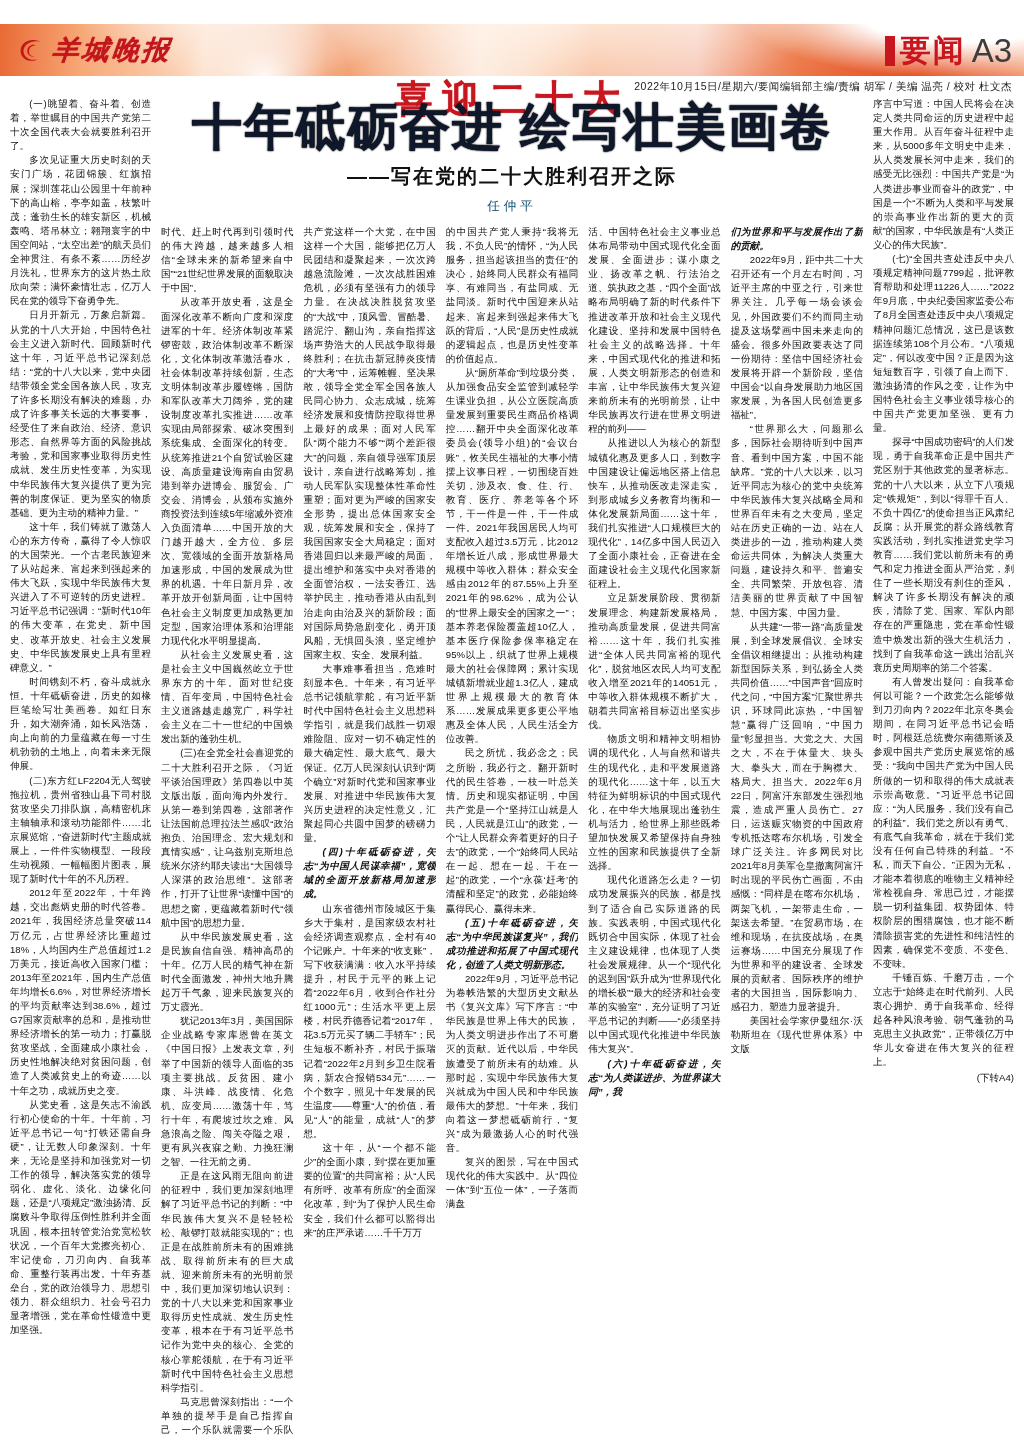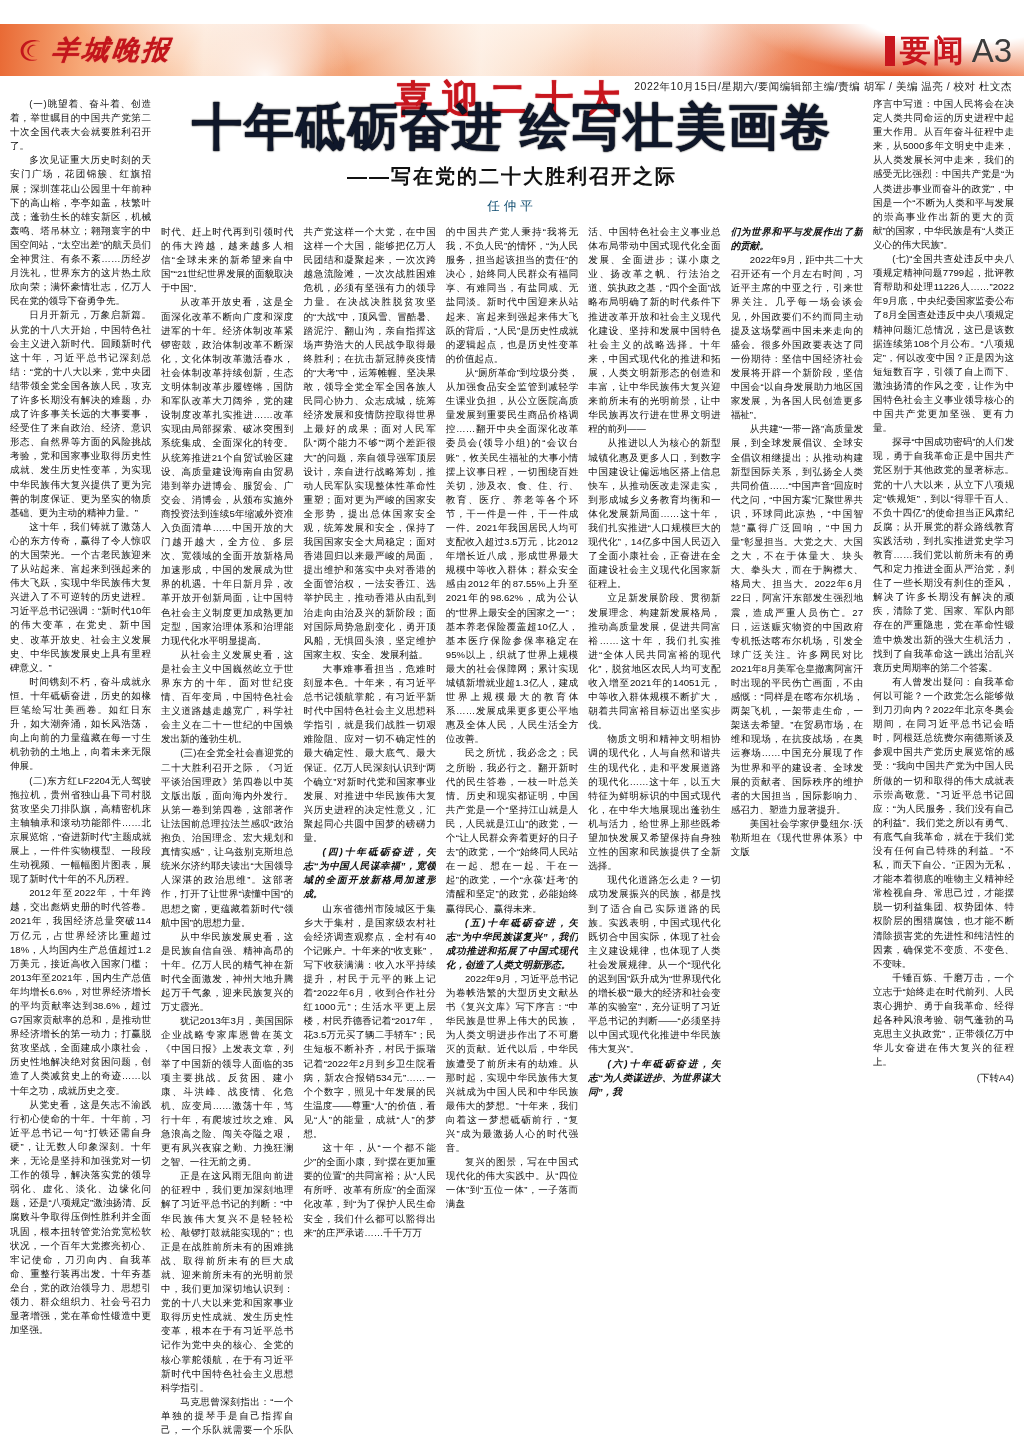--- a/index.html
+++ b/index.html
@@ -136,20 +136,21 @@
             <p class="cont">活、中国特色社会主义事业总体布局带动中国式现代化全面发展、全面进步；谋小康之业、扬改革之帆、行法治之道、筑执政之基，“四个全面”战略布局明确了新的时代条件下推进改革开放和社会主义现代化建设、坚持和发展中国特色社会主义的战略选择。十年来，中国式现代化的推进和拓展，人类文明新形态的创造和丰富，让中华民族伟大复兴迎来前所未有的光明前景，让中华民族再次行进在世界文明进程的前列——</p>
             <p>从推进以人为核心的新型城镇化惠及更多人口，到数字中国建设让偏远地区搭上信息快车，从推动医改走深走实，到形成城乡义务教育均衡和一体化发展新局面……这十年，我们扎实推进“人口规模巨大的现代化”，14亿多中国人民迈入了全面小康社会，正奋进在全面建设社会主义现代化国家新征程上。</p>
             <p>立足新发展阶段、贯彻新发展理念、构建新发展格局，推动高质量发展，促进共同富裕……这十年，我们扎实推进“全体人民共同富裕的现代化”，脱贫地区农民人均可支配收入增至2021年的14051元，中等收入群体规模不断扩大，朝着共同富裕目标迈出坚实步伐。</p>
             <p>物质文明和精神文明相协调的现代化，人与自然和谐共生的现代化，走和平发展道路的现代化……这十年，以五大特征为鲜明标识的中国式现代化，在中华大地展现出蓬勃生机与活力，给世界上那些既希望加快发展又希望保持自身独立性的国家和民族提供了全新选择。</p>
             <p>现代化道路怎么走？一切成功发展振兴的民族，都是找到了适合自己实际道路的民族。实践表明，中国式现代化既切合中国实际，体现了社会主义建设规律，也体现了人类社会发展规律。从一个“现代化的迟到国”跃升成为“世界现代化的增长极”“最大的经济和社会变革的实验室”，充分证明了习近平总书记的判断——“必须坚持以中国式现代化推进中华民族伟大复兴”。</p>
             <p class="lead">(六)十年砥砺奋进，矢志“为人类谋进步、为世界谋大同”，我</p>
           </div>
         <div class="col">
             <p class="cont lead">们为世界和平与发展作出了新的贡献。</p>
             <p>2022年9月，距中共二十大召开还有一个月左右时间，习近平主席的中亚之行，引来世界关注。几乎每一场会谈会见，外国政要们不约而同主动提及这场擘画中国未来走向的盛会。很多外国政要表达了同一份期待：坚信中国经济社会发展将开辟一个新阶段，坚信中国会“以自身发展助力地区国家发展，为各国人民创造更多福祉”。</p>
+            <p>“世界那么大，问题那么多，国际社会期待听到中国声音、看到中国方案，中国不能缺席。”党的十八大以来，以习近平同志为核心的党中央统筹中华民族伟大复兴战略全局和世界百年未有之大变局，坚定站在历史正确的一边、站在人类进步的一边，推动构建人类命运共同体，为解决人类重大问题，建设持久和平、普遍安全、共同繁荣、开放包容、清洁美丽的世界贡献了中国智慧、中国方案、中国力量。</p>
             <p>从共建“一带一路”高质量发展，到全球发展倡议、全球安全倡议相继提出；从推动构建新型国际关系，到弘扬全人类共同价值……“中国声音”回应时代之问，“中国方案”汇聚世界共识，环球同此凉热，“中国智慧”赢得广泛回响，“中国力量”彰显担当。大党之大、大国之大，不在于体量大、块头大、拳头大，而在于胸襟大、格局大、担当大。2022年6月22日，阿富汗东部发生强烈地震，造成严重人员伤亡。27日，运送赈灾物资的中国政府专机抵达喀布尔机场，引发全球广泛关注。许多网民对比2021年8月美军仓皇撤离阿富汗时出现的平民伤亡画面，不由感慨：“同样是在喀布尔机场，两架飞机，一架带走生命，一架送去希望。”在贸易市场，在维和现场，在抗疫战场，在奥运赛场……中国充分展现了作为世界和平的建设者、全球发展的贡献者、国际秩序的维护者的大国担当，国际影响力、感召力、塑造力显著提升。</p>
             <p>美国社会学家伊曼纽尔·沃勒斯坦在《现代世界体系》中文版</p>
           </div>
       </div>
     </div>
 
     <div class="side-col col">
         <p class="cont">序言中写道：中国人民将会在决定人类共同命运的历史进程中起重大作用。从百年奋斗征程中走来，从5000多年文明史中走来，从人类发展长河中走来，我们的感受无比强烈：中国共产党是“为人类进步事业而奋斗的政党”，中国是一个“不断为人类和平与发展的崇高事业作出新的更大的贡献”的国家，中华民族是有“人类正义心的伟大民族”。</p>
         <p>(七)“全国共查处违反中央八项规定精神问题7799起，批评教育帮助和处理11226人……”2022年9月底，中央纪委国家监委公布了8月全国查处违反中央八项规定精神问题汇总情况，这已是该数据连续第108个月公布。“八项规定”，何以改变中国？正是因为这短短数百字，引领了自上而下、激浊扬清的作风之变，让作为中国特色社会主义事业领导核心的中国共产党更加坚强、更有力量。</p>
         <p>探寻“中国成功密码”的人们发现，勇于自我革命正是中国共产党区别于其他政党的显著标志。党的十八大以来，从立下八项规定“铁规矩”，到以“得罪千百人、不负十四亿”的使命担当正风肃纪反腐；从开展党的群众路线教育实践活动，到扎实推进党史学习教育……我们党以前所未有的勇气和定力推进全面从严治党，刹住了一些长期没有刹住的歪风，解决了许多长期没有解决的顽疾，清除了党、国家、军队内部存在的严重隐患，党在革命性锻造中焕发出新的强大生机活力，找到了自我革命这一跳出治乱兴衰历史周期率的第二个答案。</p>

